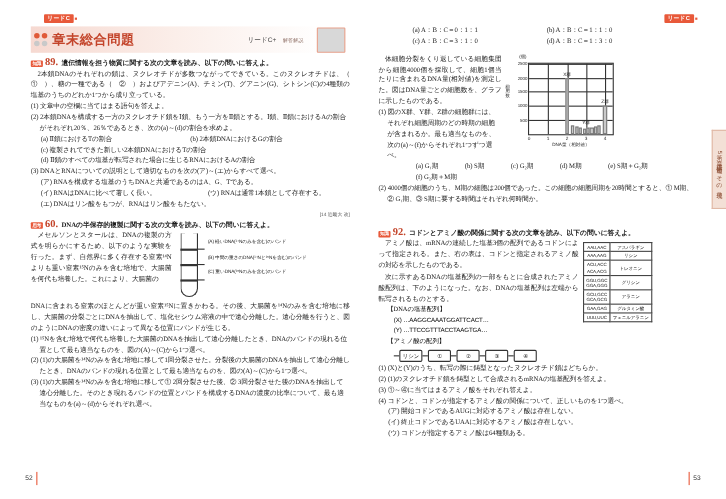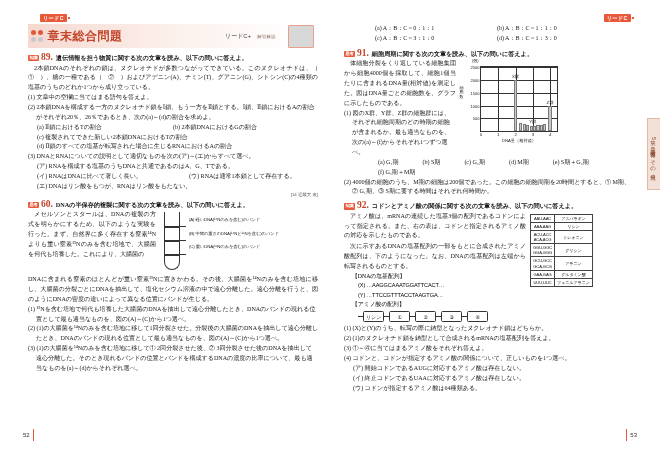--- a/index.html
+++ b/index.html
@@ -349,25 +349,20 @@
         <div class="item sub2" style="width:108px">(a) A：B：C＝0：1：1</div>
         <div class="item sub2" style="width:108px">(b) A：B：C＝1：1：0</div>
       </div>
       <div class="opts2" style="padding-left:14px">
         <div class="item sub2" style="width:108px">(c) A：B：C＝3：1：0</div>
         <div class="item sub2" style="width:108px">(d) A：B：C＝1：3：0</div>
       </div>
     </div>
 
     <div class="qblock" style="margin-top:5px">
-      <div class="qhead">
-        <span class="qbadge">思考</span>
-        <span class="qnum">91.</span>
-        <span class="qtitle">細胞周期に関する次の文章を読み、以下の問いに答えよ。</span>
-      </div>
 
       <div class="q91-wrap">
         <div class="q91-text">
           <div class="body-p indent">体細胞分裂をくり返している細胞集団から細胞4000個を採取して、細胞1個当たりに含まれるDNA量(相対値)を測定した。図はDNA量ごとの細胞数を、グラフに示したものである。</div>
           <div class="item">(1) 図のX群、Y群、Z群の細胞群には、それぞれ細胞周期のどの時期の細胞が含まれるか。最も適当なものを、次の(a)～(f)からそれぞれ1つずつ選べ。</div>
         </div>
 
         <div class="chart-area">
           <div class="chart-unit">(個)</div>
           <div class="ylabel">細胞数</div>
@@ -421,21 +416,21 @@
         <span class="item sub2">(a) G₁期</span>
         <span class="item sub2">(b) S期</span>
         <span class="item sub2">(c) G₂期</span>
         <span class="item sub2">(d) M期</span>
         <span class="item sub2">(e) S期＋G₂期</span>
         <span class="item sub2">(f) G₂期＋M期</span>
       </div>
       <div class="item">(2) 4000個の細胞のうち、M期の細胞は200個であった。この細胞の細胞周期を20時間とすると、① M期、② G₁期、③ S期に要する時間はそれぞれ何時間か。</div>
     </div>
 
-    <div class="qblock" style="margin-top:4px">
+    <div class="qblock" style="margin-top:20px">
       <div class="qhead">
         <span class="qbadge">知識</span>
         <span class="qnum">92.</span>
         <span class="qtitle">コドンとアミノ酸の関係に関する次の文章を読み、以下の問いに答えよ。</span>
       </div>
 
       <div class="q92-wrap">
         <div class="q92-text">
           <div class="body-p indent">アミノ酸は、mRNAの連続した塩基3個の配列であるコドンによって指定される。また、右の表は、コドンと指定されるアミノ酸の対応を示したものである。</div>
           <div class="body-p indent">次に示すあるDNAの塩基配列の一部をもとに合成されたアミノ酸配列は、下のようになった。なお、DNAの塩基配列は左端から転写されるものとする。</div>

